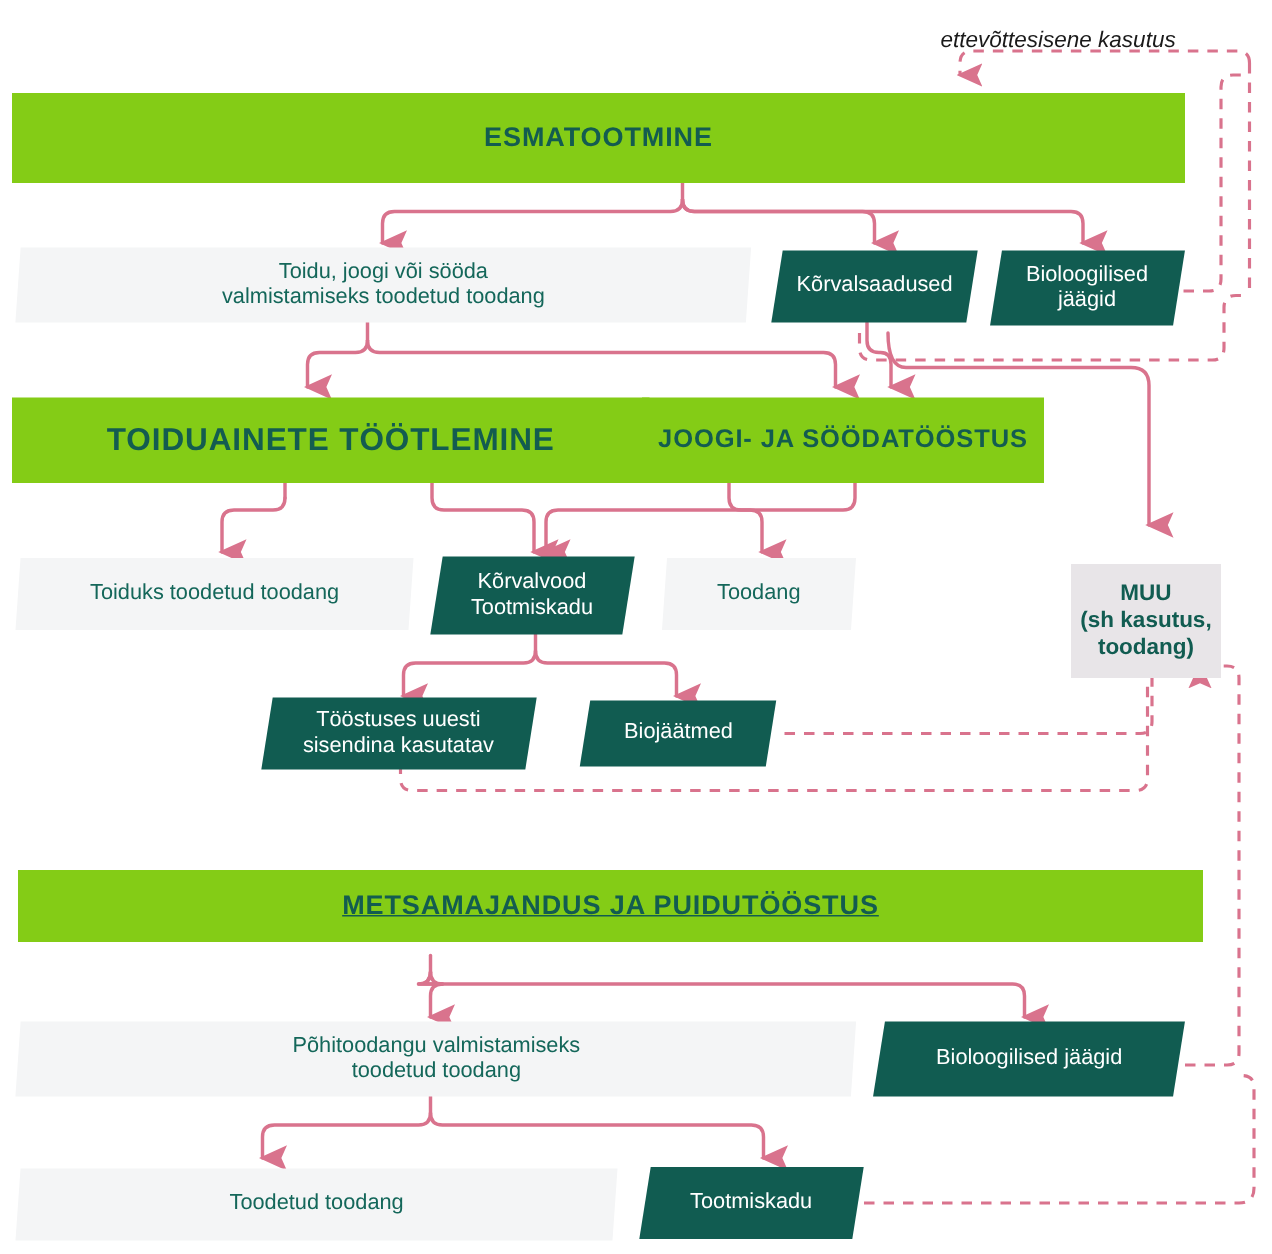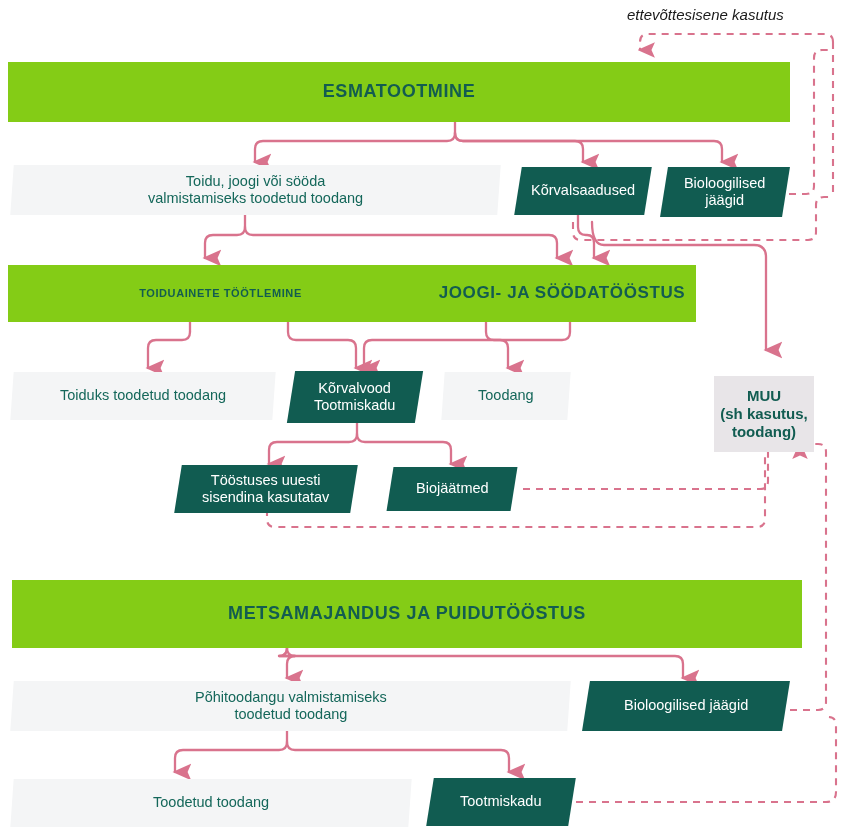--- a/index.html
+++ b/index.html
@@ -132,21 +132,21 @@
       <path d="M523 489 L760 489 Q768 489 768 481 L768 443 Q768 435 776 435 L800 435"></path>
 
       <path d="M267 509 L267 519 Q267 527 275 527 L757 527 Q765 527 765 519 L765 437" marker-end="url(#ah)"></path>
 
       <path d="M790 710 L818 710 Q826 710 826 702 L826 452 Q826 444 818 444 L800 444" marker-end="url(#ah)"></path>
 
       <path d="M576 802 L826 802 Q836 802 836 792 L836 725 Q836 717 828 717 L824 717"></path>
     </g>
   </svg>
 
-  <div class="caption" style="left:627px; top:6px; font-size:15px;">ettevõttesisene kasutus</div>
+  <div class="caption" style="left:627px; top:18px; font-size:15px;">ettevõttesisene kasutus</div>
 
   <div class="node band" style="left:8px; top:62px; width:782px; height:60px; font-size:18px;">
     <span>ESMATOOTMINE</span>
   </div>
 
   <div class="node lite" style="left:12px; top:165px; width:487px; height:50px; font-size:14.5px;">
     <span>
       <span>Toidu, joogi või sööda</span><br>
       <span>valmistamiseks toodetud toodang</span>
     </span>
@@ -156,21 +156,21 @@
     <span>Kõrvalsaadused</span>
   </div>
 
   <div class="node dark" style="left:664px; top:167px; width:122px; height:50px; font-size:14.5px;">
     <span>
       <span>Bioloogilised</span><br>
       <span>jäägid</span>
     </span>
   </div>
 
-  <div class="node band" style="left:8px; top:265px; width:425px; height:57px; font-size:11px;">
+  <div class="node band" style="left:8px; top:265px; width:425px; height:57px; font-size:21px;">
     <span>TOIDUAINETE TÖÖTLEMINE</span>
   </div>
 
   <div class="node band" style="left:428px; top:265px; width:268px; height:57px; font-size:17px;">
     <span>JOOGI- JA SÖÖDATÖÖSTUS</span>
   </div>
 
   <div class="node lite" style="left:12px; top:372px; width:262px; height:48px; font-size:14.5px;">
     <span>Toiduks toodetud toodang</span>
   </div>
@@ -198,21 +198,21 @@
     <span>
       <span>Tööstuses uuesti</span><br>
       <span>sisendina kasutatav</span>
     </span>
   </div>
 
   <div class="node dark" style="left:390px; top:467px; width:124px; height:44px; font-size:14.5px;">
     <span>Biojäätmed</span>
   </div>
 
-  <div class="node band" style="left:12px; top:580px; width:790px; height:68px; font-size:18px;">
+  <div class="node band" style="left:12px; top:580px; width:790px; height:48px; font-size:18px;text-decoration:underline;">
     <span>METSAMAJANDUS JA PUIDUTÖÖSTUS</span>
   </div>
 
   <div class="node lite" style="left:12px; top:681px; width:557px; height:50px; font-size:14.5px;">
     <span>
       <span>Põhitoodangu valmistamiseks</span><br>
       <span>toodetud toodang</span>
     </span>
   </div>
 

